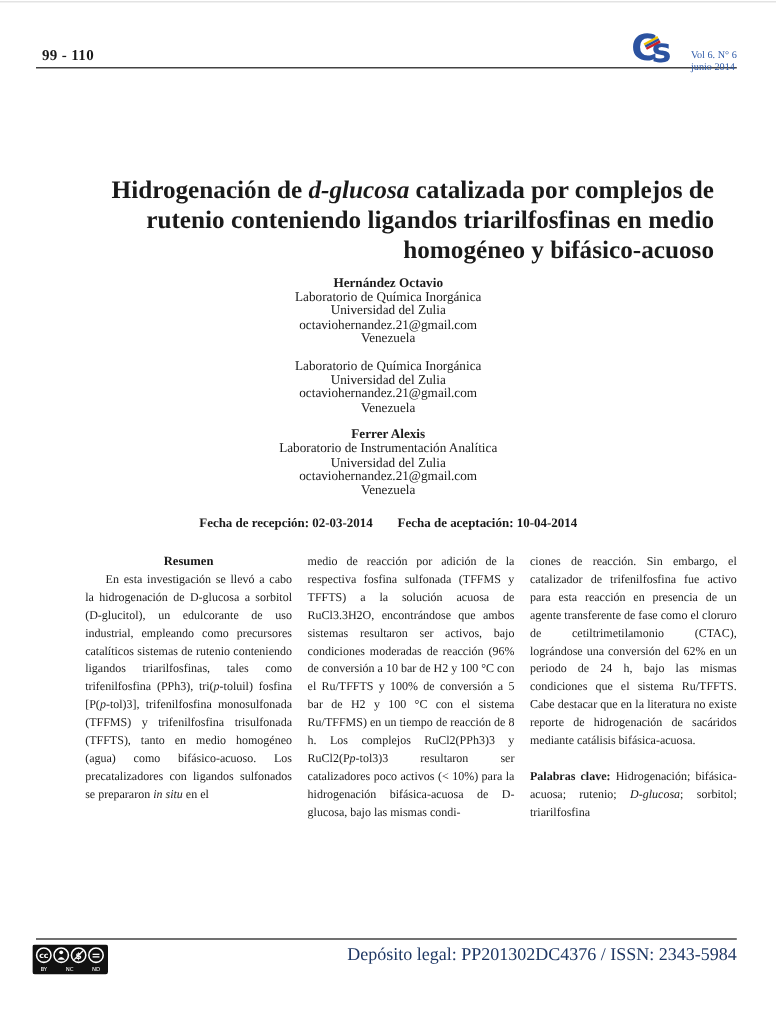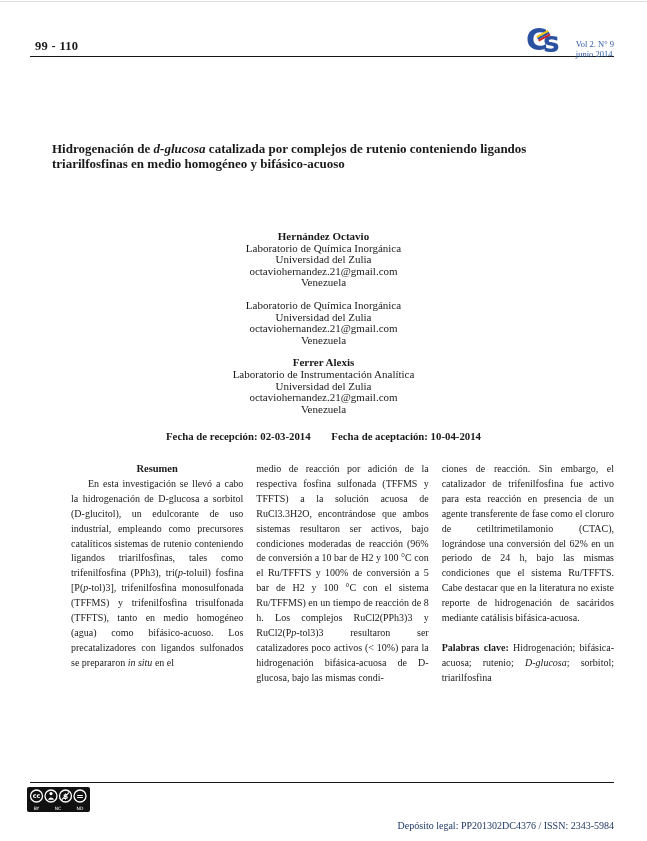--- a/index.html
+++ b/index.html
@@ -3,38 +3,38 @@
 <meta charset="utf-8">
 <style>
   html,body{margin:0;padding:0;background:#fff;}
   .page{position:relative;width:647px;height:841px;background:#ffffff;overflow:hidden;
         font-family:"Liberation Serif", serif;color:#1a1a1a;}
   .top-edge{position:absolute;top:1px;left:0;right:0;border-top:1px solid #dcdcdc;}
   .pages-range{position:absolute;left:35px;top:39px;font-size:12.5px;font-weight:bold;letter-spacing:.3px;}
   .header-rule{position:absolute;left:30px;right:33px;top:56px;border-top:1.7px solid #151515;}
   .logo-block{position:absolute;right:33px;top:21px;display:flex;align-items:flex-end;}
   .vol-text{color:#2e5aa8;font-size:8.5px;line-height:1.2;padding-bottom:2px;white-space:nowrap;}
-  .title{position:absolute;left:52px;right:52px;top:132px;text-align:left;
-         font-size:13px;font-weight:bold;line-height:1.18;}
+  .title{position:absolute;left:52px;right:52px;top:132px;text-align:right;
+         font-size:21px;font-weight:bold;line-height:1.18;}
   .authors{position:absolute;left:0;right:0;top:231px;text-align:center;
            font-size:11px;line-height:11.6px;}
   .author-block{margin-bottom:11px;}
   .author-name{font-weight:bold;}
   .dates-line{position:absolute;left:0;right:0;top:430px;text-align:center;
               font-size:10.8px;font-weight:bold;}
   .dates-line span{margin:0 9px;}
   .columns{position:absolute;left:35px;right:33px;top:462px;display:flex;gap:13px;margin-left:36px;}
   .col{flex:1;font-size:10px;line-height:14.9px;text-align:justify;}
   .resumen-heading{text-align:center;font-weight:bold;font-size:10.5px;margin:0 0 16px 0;}
   .col p{margin:0;}
   .indent{text-indent:17px;}
   .keywords{margin-top:15px !important;}
   .footer-rule{position:absolute;left:30px;right:33px;top:782px;border-top:1.7px solid #151515;}
   .cc-badge{position:absolute;left:27px;top:787px;}
-  .footer-text{position:absolute;right:33px;top:788px;font-size:10px;color:#1f3864;margin-top:32px;}
+  .footer-text{position:absolute;right:33px;top:788px;font-size:15px;color:#1f3864;}
 </style>
 </head>
 <body>
 
 <div class="page">
 
   <div class="top-edge"></div>
 
   <div class="pages-range">99 - 110</div>
   <div class="header-rule"></div>
@@ -45,21 +45,21 @@
         <text x="0" y="29" font-family="DejaVu Sans, sans-serif" font-size="30" font-weight="bold" fill="#2b52a0">C</text>
         <text x="17" y="31" font-family="DejaVu Sans, sans-serif" font-size="28" font-weight="bold" fill="#2b52a0">s</text>
         <g transform="translate(17,15) rotate(-28)">
           <rect x="-6" y="-3" width="13" height="2" fill="#f2c500"></rect>
           <rect x="-6" y="-1" width="13" height="2" fill="#2b52a0"></rect>
           <rect x="-6" y="1" width="13" height="2" fill="#cf1f25"></rect>
         </g>
       </svg>
     </span>
     <div class="vol-text">
-      <div>Vol 2. N° 9</div>
+      <div>Vol 6. N° 6</div>
       <div>junio 2014</div>
     </div>
   </div>
 
   <h1 class="title"><span>Hidrogenación de </span><span style="font-style: italic;">d-glucosa</span><span> catalizada por complejos de rutenio conteniendo ligandos triarilfosfinas en medio homogéneo y bifásico-acuoso</span></h1>
 
   <div class="authors">
     <div class="author-block">
       <div class="author-name">Hernández Octavio</div>
       <div>Laboratorio de Química Inorgánica</div>

